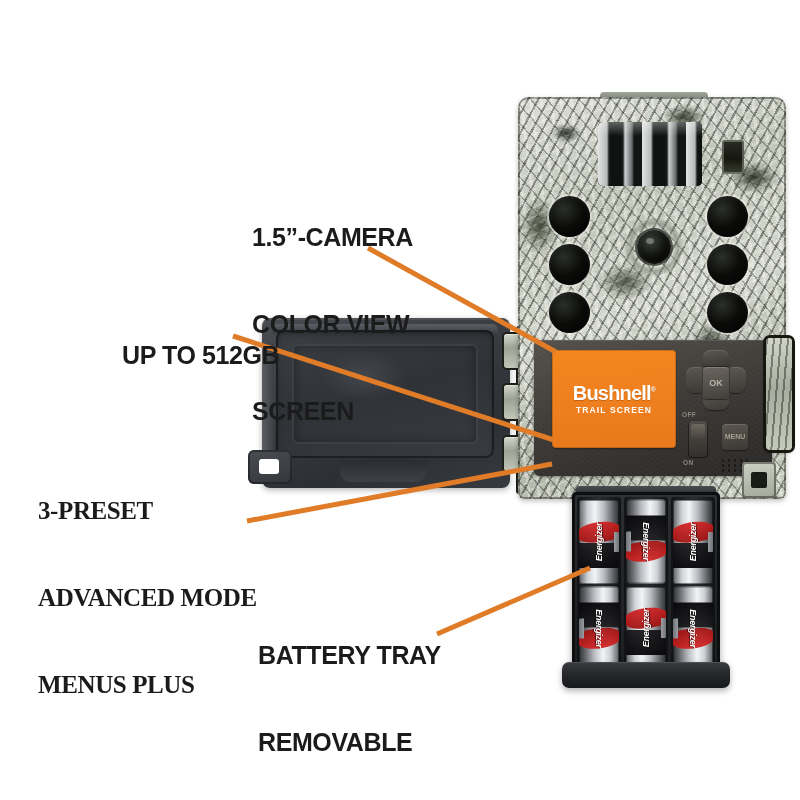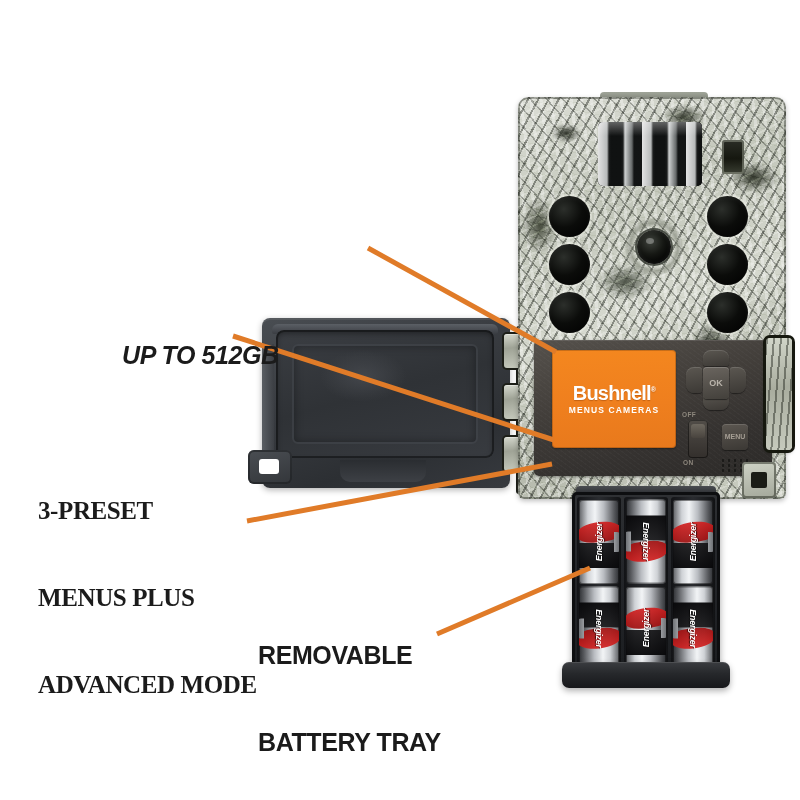--- a/index.html
+++ b/index.html
@@ -31,21 +31,21 @@
     font-weight: 700;
     font-size: 25px;
     line-height: 1.16;
     letter-spacing: -0.4px;
     text-transform: uppercase;
     white-space: pre;
   }
   .callout .ln { display: block; }
 
   #label-screen   { left: 252px; top: 165px; }
-  #label-sd       { left: 122px; top: 283px; font-style: italic; }
+  #label-sd       { left: 122px; top: 283px; }
   #label-menus    { left: 38px;  top: 438px; font-family: Liberation Serif, serif; }
   #label-battery  { left: 258px; top: 583px; }
 
   
   #leaders {
     position: absolute;
     left: 0; top: 0;
     width: 800px; height: 800px;
     pointer-events: none;
   }
@@ -529,21 +529,21 @@
     <div class="led r2"></div>
     <div class="led r3"></div>
 
     <div class="lens-ring"></div>
     <div class="lens"></div>
 
     <div class="control-plate"></div>
 
     <div class="screen">
       <div class="brand-main"><span>Bushnell</span><span class="reg">®</span></div>
-      <div class="brand-sub">MENUS CAMERAS</div>
+      <div class="brand-sub">TRAIL SCREEN</div>
     </div>
 
     <div class="dpad">
       <div class="dpad-btn dpad-up"></div>
       <div class="dpad-btn dpad-down"></div>
       <div class="dpad-btn dpad-left"></div>
       <div class="dpad-btn dpad-right"></div>
       <div class="dpad-ok">OK</div>
     </div>
 
@@ -605,29 +605,34 @@
     <div class="tray-base"></div>
   </div>
 
   <svg id="leaders" viewBox="0 0 800 800">
     <line x1="368" y1="248" x2="556" y2="352" stroke="#e07b28" stroke-width="5"></line>
     <line x1="233" y1="336" x2="554" y2="440" stroke="#e07b28" stroke-width="5"></line>
     <line x1="247" y1="521" x2="552" y2="464" stroke="#e07b28" stroke-width="5"></line>
     <line x1="437" y1="634" x2="590" y2="568" stroke="#e07b28" stroke-width="5"></line>
   </svg>
 
+  <div class="callout" id="label-screen">
+    <span class="ln">1.5”-CAMERA</span>
+    <span class="ln">COLOR VIEW</span>
+    <span class="ln">SCREEN</span>
+  </div>
 
   <div class="callout" id="label-sd">
     <span class="ln">UP TO 512GB</span>
   </div>
 
   <div class="callout" id="label-menus">
     <span class="ln">3-PRESET</span>
+    <span class="ln">ADVANCED MODE</span>
     <span class="ln">MENUS PLUS</span>
-    <span class="ln">ADVANCED MODE</span>
   </div>
 
   <div class="callout" id="label-battery">
+    <span class="ln">BATTERY TRAY</span>
     <span class="ln">REMOVABLE</span>
-    <span class="ln">BATTERY TRAY</span>
   </div>
 
 </div>
 
 </body></html>

